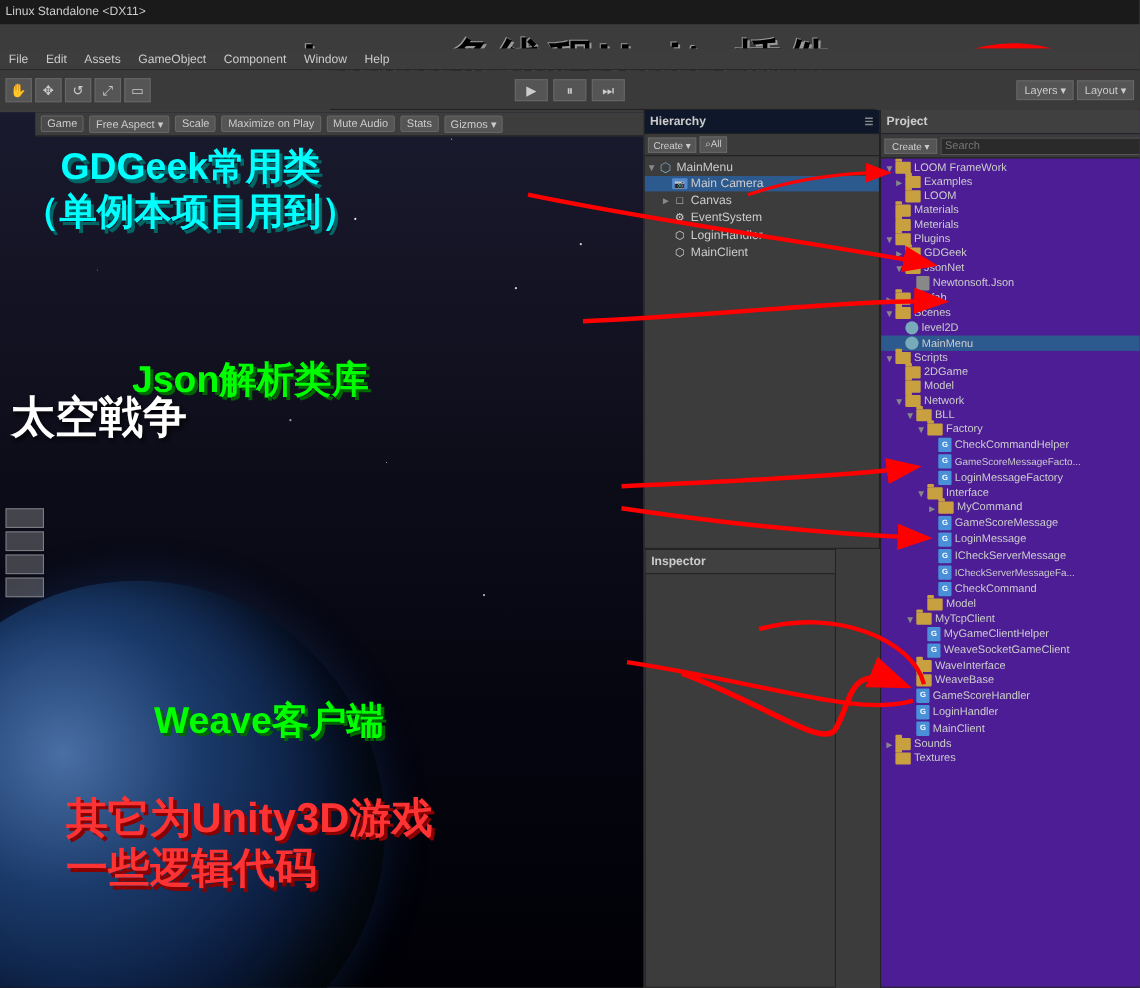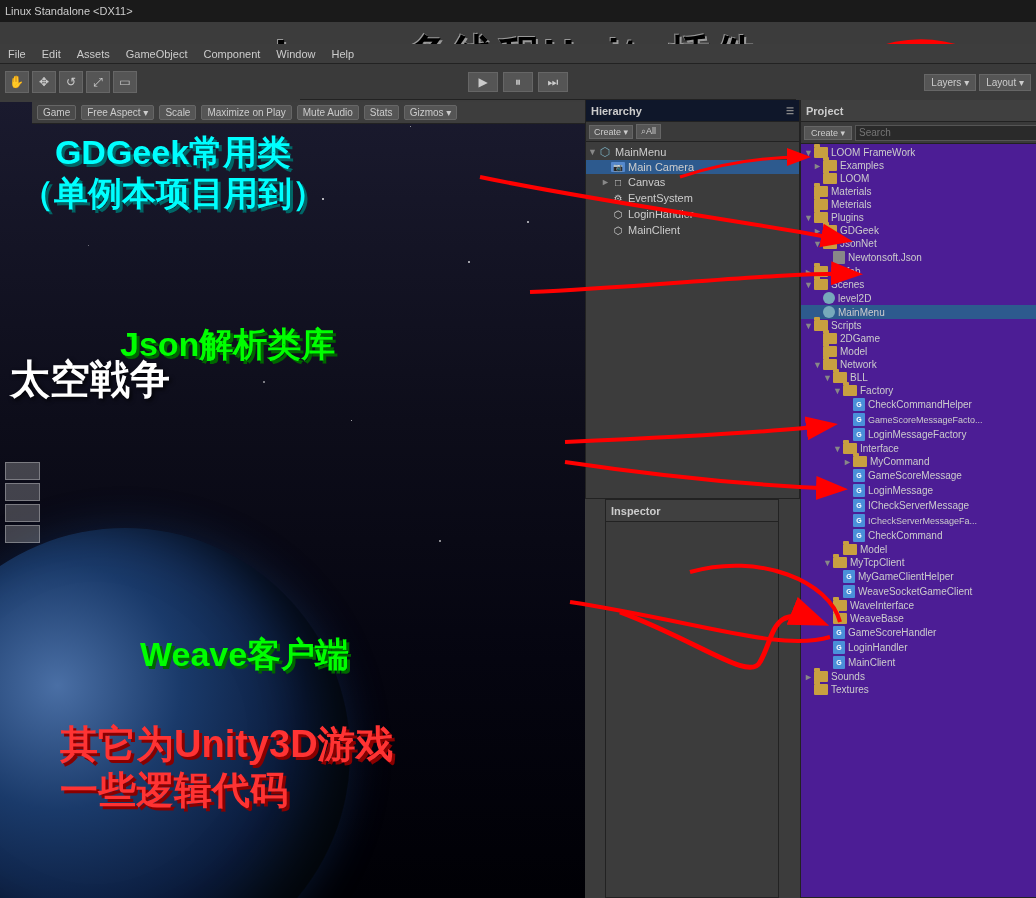--- a/index.html
+++ b/index.html
@@ -314,21 +314,21 @@
     }
     .indent1 { padding-left: 12px; }
     .indent2 { padding-left: 22px; }
     .indent3 { padding-left: 32px; }
     .indent4 { padding-left: 42px; }
 
     
     #inspector-panel {
       position: absolute;
       top: calc(50% + 39px);
-      left: 605px;
+      left: 586px;
       width: 174px;
       height: calc(50% - 39px);
       background: #3c3c3c;
       border: 1px solid #222;
     }
     #inspector-header {
       background: #404040;
       height: 22px;
       display: flex;
       align-items: center;

